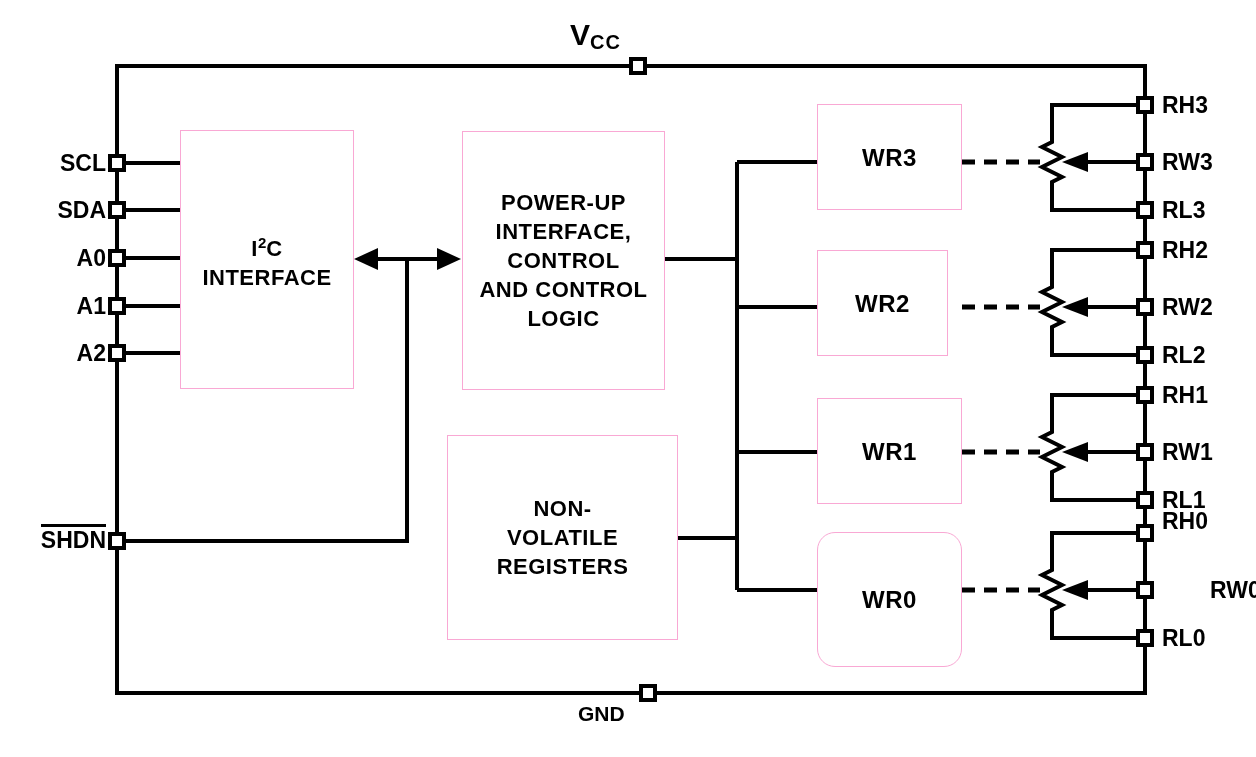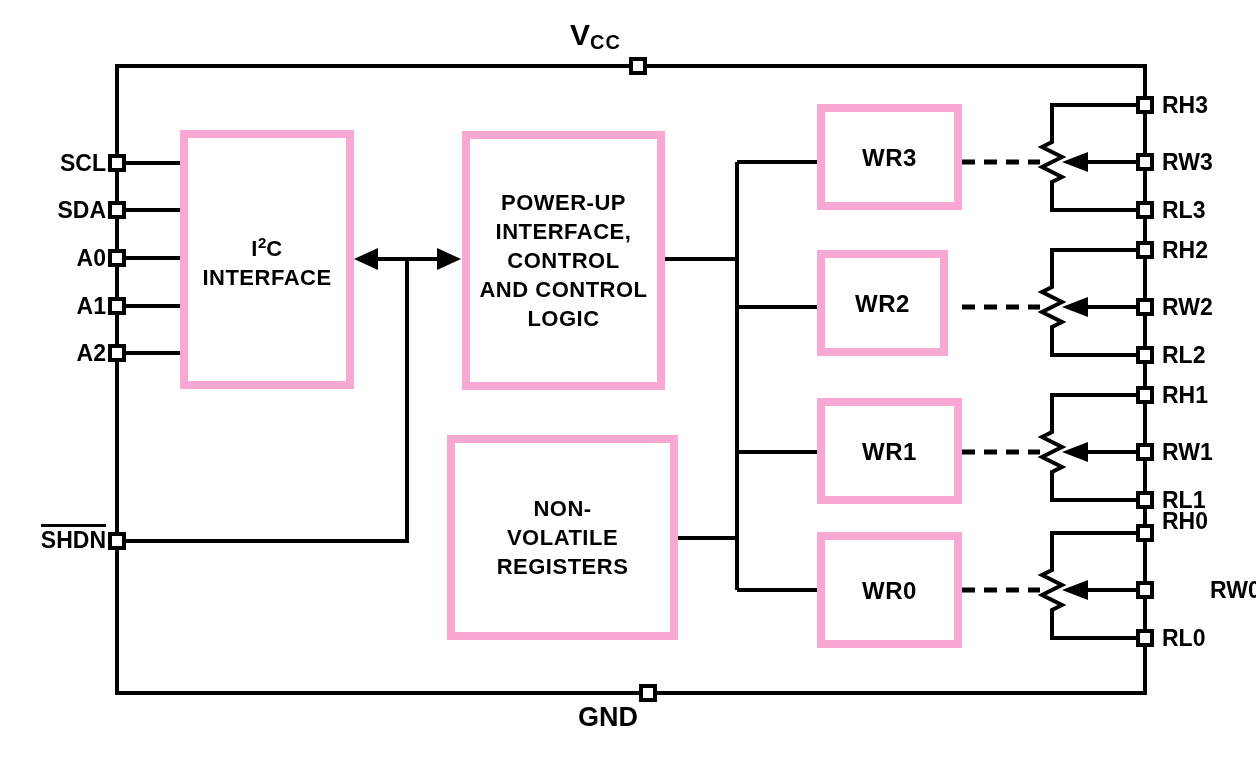--- a/index.html
+++ b/index.html
@@ -2,38 +2,38 @@
 <html><head>
 <meta charset="utf-8">
 <style>
   html,body{margin:0;padding:0;background:#ffffff;}
   #canvas{
     position:relative;width:1256px;height:757px;background:#ffffff;overflow:hidden;
     font-family:"Liberation Sans","DejaVu Sans",sans-serif;color:#000;
   }
   #wires{position:absolute;left:0;top:0;}
   .block{
-    position:absolute;background:#ffffff;border:8px solid #f9a8d4;box-sizing:border-box;
+    position:absolute;background:#ffffff;border:1px solid #f9a8d4;box-sizing:border-box;
     display:flex;flex-direction:column;align-items:center;justify-content:center;
     text-align:center;font-weight:bold;font-size:22px;line-height:29px;letter-spacing:.5px;
   }
   .block.wr{font-size:24px;letter-spacing:.5px;}
   .sup{font-size:15px;vertical-align:8px;letter-spacing:0;}
   .pin{
     position:absolute;width:18px;height:18px;background:#ffffff;border:4px solid #000;
     box-sizing:border-box;
   }
   .lbl{position:absolute;font-weight:bold;font-size:23px;line-height:30px;height:30px;white-space:nowrap;}
   .lbl-left{left:0;width:106px;text-align:right;}
   .lbl-right{left:1162px;text-align:left;}
   .overline{display:inline-block;border-top:3px solid #000;padding-top:0;line-height:27px;}
   .supply{position:absolute;width:140px;font-weight:bold;}
   .v-main{font-size:30px;}
   .v-sub{font-size:20px;vertical-align:-4px;letter-spacing:1px;}
-  .gnd{font-size:27px;}
+  .gnd{font-size:21px;}
 </style>
 </head>
 <body>
 
 <div id="canvas">
 
   <svg id="wires" width="1256" height="757" viewBox="0 0 1256 757">
     <g stroke="#000" stroke-width="4" fill="none">
 
       <rect x="117" y="66" width="1028" height="627"></rect>
@@ -108,21 +108,21 @@
 
   <div class="block wr" style="left:817px;top:104px;width:145px;height:106px;">
     <div>WR3</div>
   </div>
   <div class="block wr" style="left:817px;top:250px;width:131px;height:106px;">
     <div>WR2</div>
   </div>
   <div class="block wr" style="left:817px;top:398px;width:145px;height:106px;">
     <div>WR1</div>
   </div>
-  <div class="block wr" style="left:817px;top:532px;width:145px;height:116px;">
+  <div class="block wr" style="left:817px;top:532px;width:145px;height:135px;border-radius:18px;">
     <div>WR0</div>
   </div>
 
   <div class="pin" style="left:629px;top:57px;"></div>
   <div class="pin" style="left:639px;top:684px;"></div>
 
   <div class="pin" style="left:108px;top:154px;"></div>
   <div class="pin" style="left:108px;top:201px;"></div>
   <div class="pin" style="left:108px;top:249px;"></div>
   <div class="pin" style="left:108px;top:297px;"></div>

